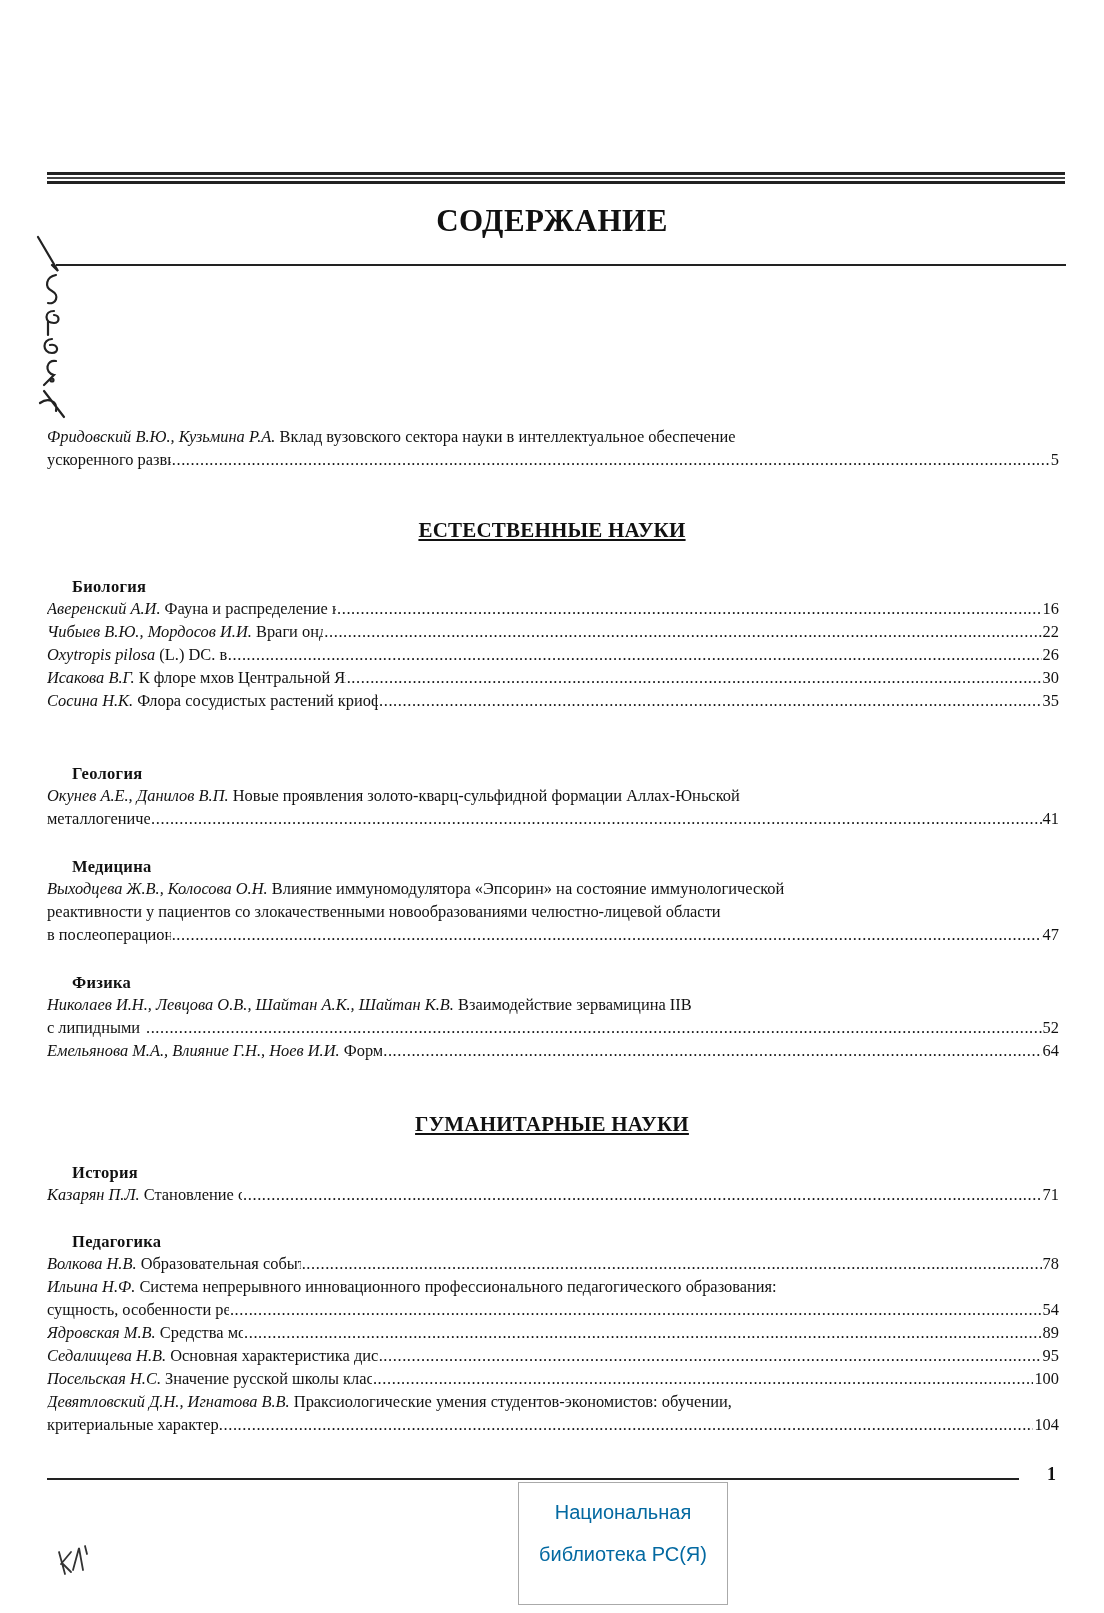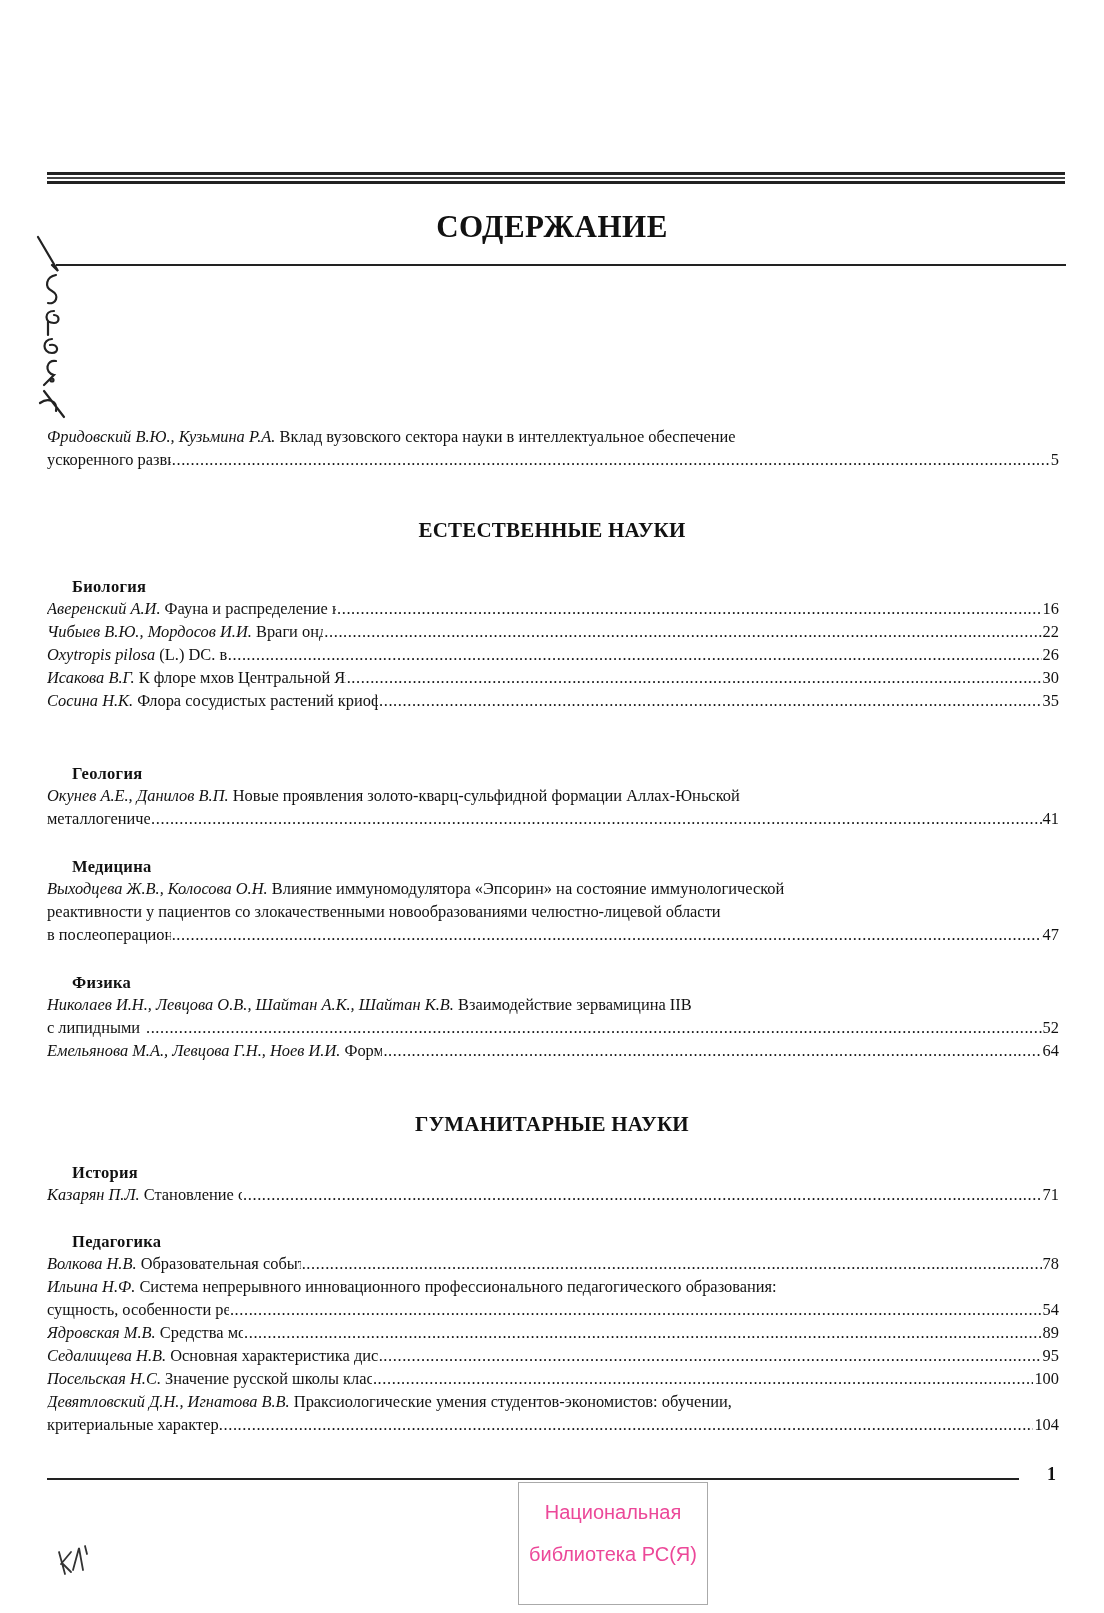--- a/index.html
+++ b/index.html
@@ -12,21 +12,21 @@
 
   .top-rule {
     position: absolute; left: 47px; top: 172px; width: 1018px; height: 12px;
     border-top: 3px solid #222; border-bottom: 3px solid #222;
     box-sizing: border-box;
   }
   .top-rule::after {
     content: ""; position: absolute; left: 0; right: 0; top: 2px; height: 2px; background: #444;
   }
   .title {
-    position: absolute; left: 0; width: 1104px; top: 209px; text-align: center;
+    position: absolute; left: 0; width: 1104px; top: 203px; text-align: center;
     font-weight: bold; font-size: 31px; letter-spacing: 0.5px;
   }
   .title-rule {
     position: absolute; left: 56px; top: 264px; width: 1010px; height: 2px; background: #222;
   }
 
   .handwriting {
     position: absolute; left: 30px; top: 235px; width: 50px; height: 190px;
   }
   .handwriting svg { width: 100%; height: 100%; }
@@ -40,36 +40,36 @@
   }
   .entry .line .leader::before {
     content: "................................................................................................................................................................................................................................................................................................................................";
     letter-spacing: 0.6px;
   }
   .entry .line .pg { flex: 0 0 auto; }
   .author { font-style: italic; }
 
   .section-head {
     position: absolute; left: 0; width: 1104px; text-align: center;
-    font-weight: bold; font-size: 21px; letter-spacing: 0.2px;
+    font-weight: bold; font-size: 21px; letter-spacing: 0.2px; text-decoration: underline;
   }
   .subhead {
     font-weight: bold; font-size: 16.5px; padding-left: 25px; line-height: 20px;
     letter-spacing: 0.3px;
   }
 
   .bottom-rule {
     position: absolute; left: 47px; top: 1478px; width: 972px; height: 2px; background: #222;
   }
   .page-num {
     position: absolute; left: 1047px; top: 1464px; font-size: 18px; font-weight: bold;
   }
   .stamp {
-    position: absolute; left: 518px; top: 1482px; width: 190px; height: 123px;
-    border: 1px solid #aaa; color: #ec4899; text-align: center;
+    position: absolute; left: 518px; top: 1482px; width: 210px; height: 123px;
+    border: 1px solid #aaa; color: #0369a1; text-align: center;
     font-family: "Liberation Sans", "DejaVu Sans", sans-serif; font-size: 20px;
     box-sizing: border-box; padding-top: 8px; line-height: 42px;
   }
   .initials {
     position: absolute; left: 55px; top: 1540px; width: 40px; height: 40px;
   }
 </style>
 </head>
 <body>
 
@@ -185,21 +185,21 @@
           <span class="txt"><span class="author">Николаев И.Н., Левцова О.В., Шайтан А.К., Шайтан К.В.</span> <span>Взаимодействие зервамицина IIB</span></span>
         </div>
       <div class="line">
           <span class="txt">с липидными бислоями</span>
           <span class="leader"></span>
           <span class="pg">52</span>
         </div>
     </div>
     <div class="entry">
       <div class="line">
-          <span class="txt"><span class="author">Емельянова М.А., Левцова Г.Н., Ноев И.И.</span> <span>Формирование абразивного материала на основе медь-титан-алмаз</span></span>
+          <span class="txt"><span class="author">Емельянова М.А., Влияние Г.Н., Ноев И.И.</span> <span>Формирование абразивного материала на основе медь-титан-алмаз</span></span>
           <span class="leader"></span>
           <span class="pg">64</span>
         </div>
     </div>
   </div>
 
   <div class="section-head" style="top:1112px;">ГУМАНИТАРНЫЕ НАУКИ</div>
 
   <div class="toc" style="top:1163px;">
     <div class="subhead">История</div>

